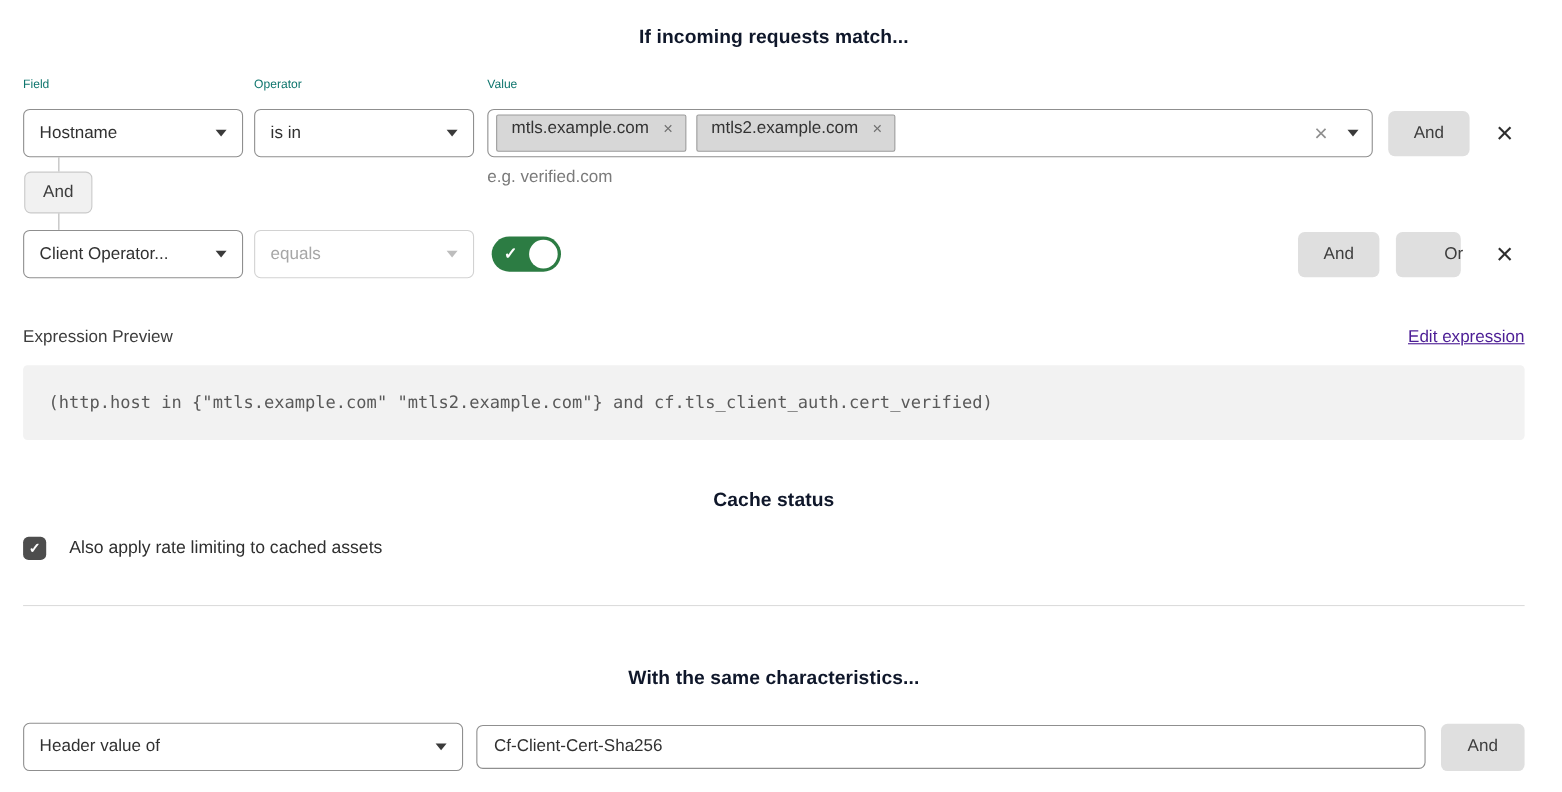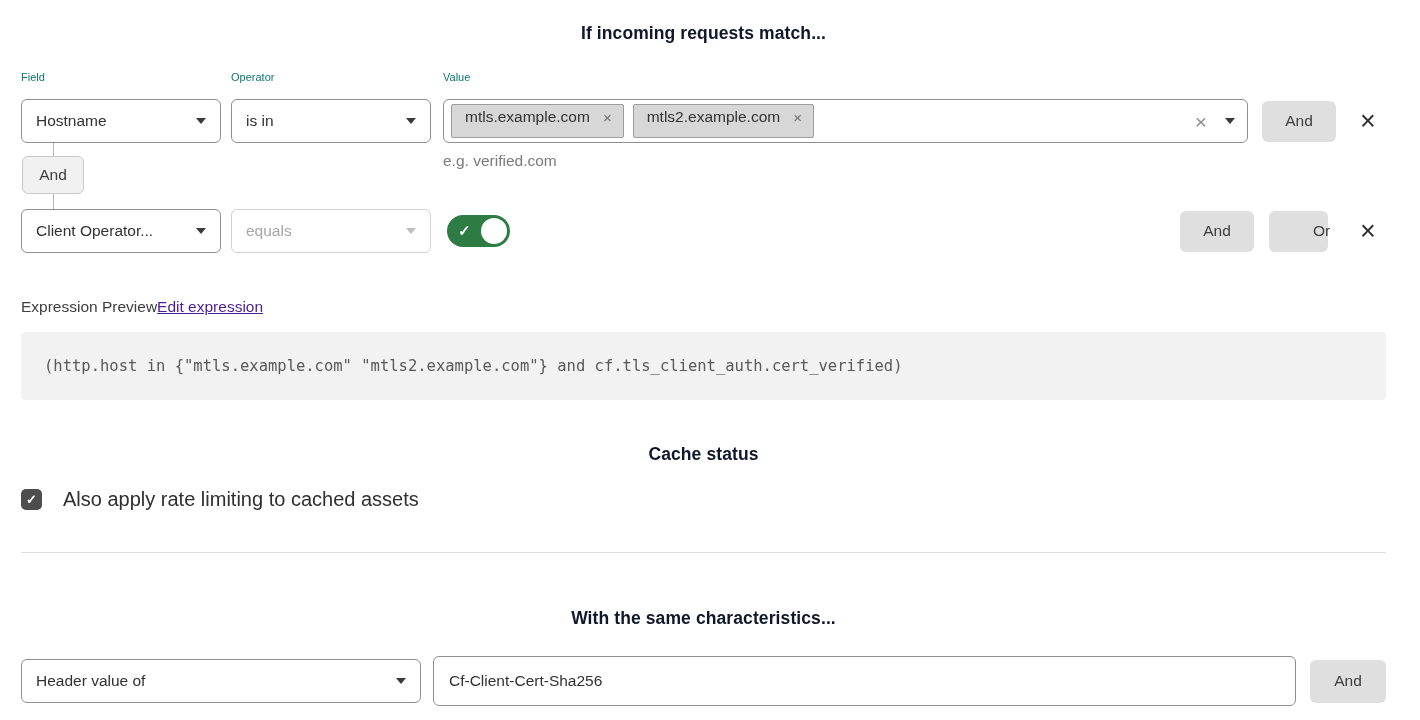--- a/index.html
+++ b/index.html
@@ -109,21 +109,21 @@
   .toggle .knob {
     position: absolute; right: 3px; top: 3px;
     width: 26px; height: 26px; border-radius: 50%; background: #ffffff;
   }
   .spacer { flex: 1; }
   .row2-and { margin-right: 15px; }
   .row2-or { margin-right: 24px; padding-left: 44px; }
   .row2-x { margin-right: 2px; }
 
   
-  .exp-header { display: flex; justify-content: flex-start; align-items: baseline; margin-top: 45px; }
+  .exp-header { display: flex; justify-content: space-between; align-items: baseline; margin-top: 45px; }
   .exp-label { font-size: 15.5px; color: #3d3d3d; }
   .exp-link {
     font-size: 15.5px; color: #4c1d95; text-decoration: underline; cursor: pointer;
   }
   .code-block {
     margin-top: 16px; background: #f2f2f2; border-radius: 4px;
     padding: 24px 23px; height: 68px; display: flex; align-items: center;
   }
   .code-block code {
     font-family: "DejaVu Sans Mono", monospace;
@@ -132,30 +132,30 @@
 
   
   .cache-title { margin-top: 44px; }
   .checkbox-row { display: flex; align-items: center; margin-top: 23px; }
   .checkbox {
     width: 21px; height: 21px; border-radius: 5px; background: #4d4d4d;
     display: flex; align-items: center; justify-content: center;
     color: #ffffff; font-size: 13px; font-weight: 700; cursor: pointer;
     flex-shrink: 0;
   }
-  .checkbox-label { margin-left: 21px; font-size: 20px; color: #2f2f2f; }
+  .checkbox-label { margin-left: 21px; font-size: 16px; color: #2f2f2f; }
 
   .divider { margin-top: 41px; border: none; border-top: 1px solid #dcdcdc; }
 
   
   .char-title { margin-top: 55px; }
   .char-row { display: flex; align-items: center; height: 44px; margin-top: 30px; }
   .char-select { width: 400px; }
   .text-input {
-    flex: 1; height: 50px; margin-left: 12px;
+    flex: 1; height: 40px; margin-left: 12px;
     border: 1px solid #8f8f8f; border-radius: 6px;
     font-family: "Liberation Sans", sans-serif;
     font-size: 15.5px; color: #313131; padding: 0 15px; background: #fff;
   }
   .char-and { margin-left: 14px; width: 76px; height: 43px; }
 </style>
 </head>
 <body>
 
 <div class="page">

